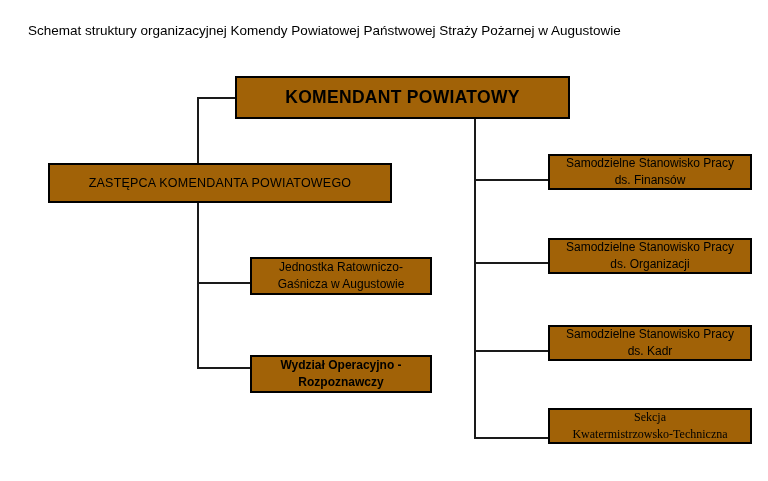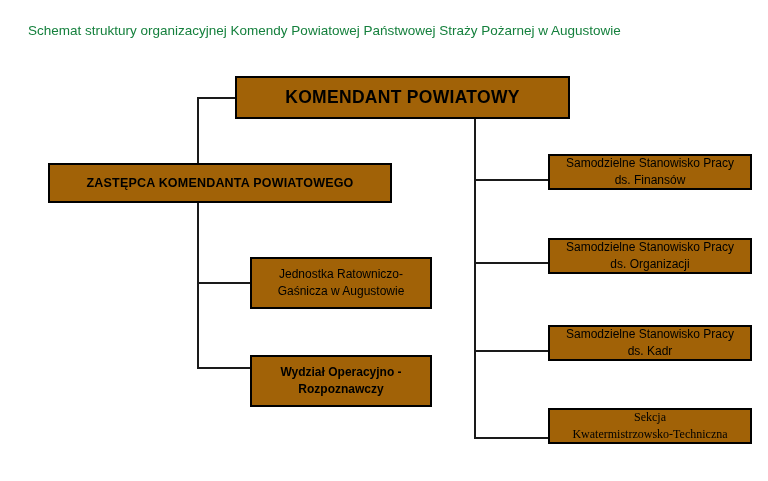--- a/index.html
+++ b/index.html
@@ -15,21 +15,21 @@
     position: relative;
     width: 768px;
     height: 481px;
   }
   .title {
     position: absolute;
     left: 28px;
     top: 22px;
     font-size: 13.5px;
     line-height: 17px;
-    color: #15803d;
+    color: #000000;
     white-space: nowrap;
   }
   
   .node {
     position: absolute;
     box-sizing: border-box;
     background: #a16207;
     border: 2.5px solid #000000;
     display: flex;
     align-items: center;
@@ -48,25 +48,25 @@
   .node-top .label {
     font-size: 17.5px;
     font-weight: bold;
     letter-spacing: 0.3px;
   }
   .node-deputy {
     left: 48px; top: 163px; width: 344px; height: 40px;
   }
   .node-deputy .label {
     font-size: 12.5px;
-    font-weight: bold;
+    font-weight: normal;
     letter-spacing: 0.2px;
   }
   .node-mid {
-    left: 250px; width: 182px; height: 52px;
+    left: 250px; width: 182px; height: 38px;
   }
   .node-mid .label {
     font-size: 12px;
     line-height: 17px;
   }
   .mid-1 { top: 257px; }
   .mid-2 { top: 355px; font-weight: bold; }
   .node-right {
     left: 548px; width: 204px; height: 36px;
   }

